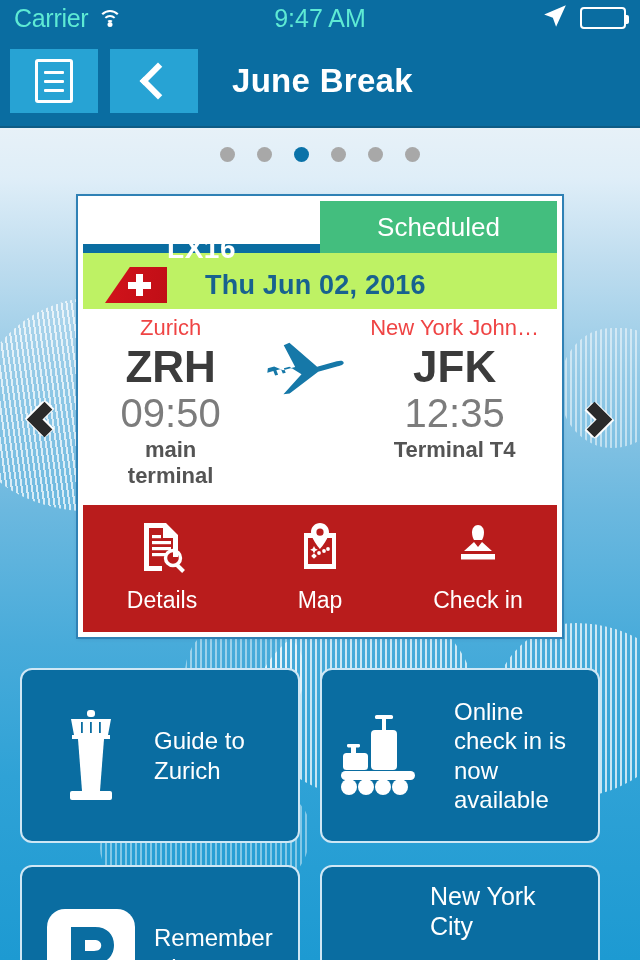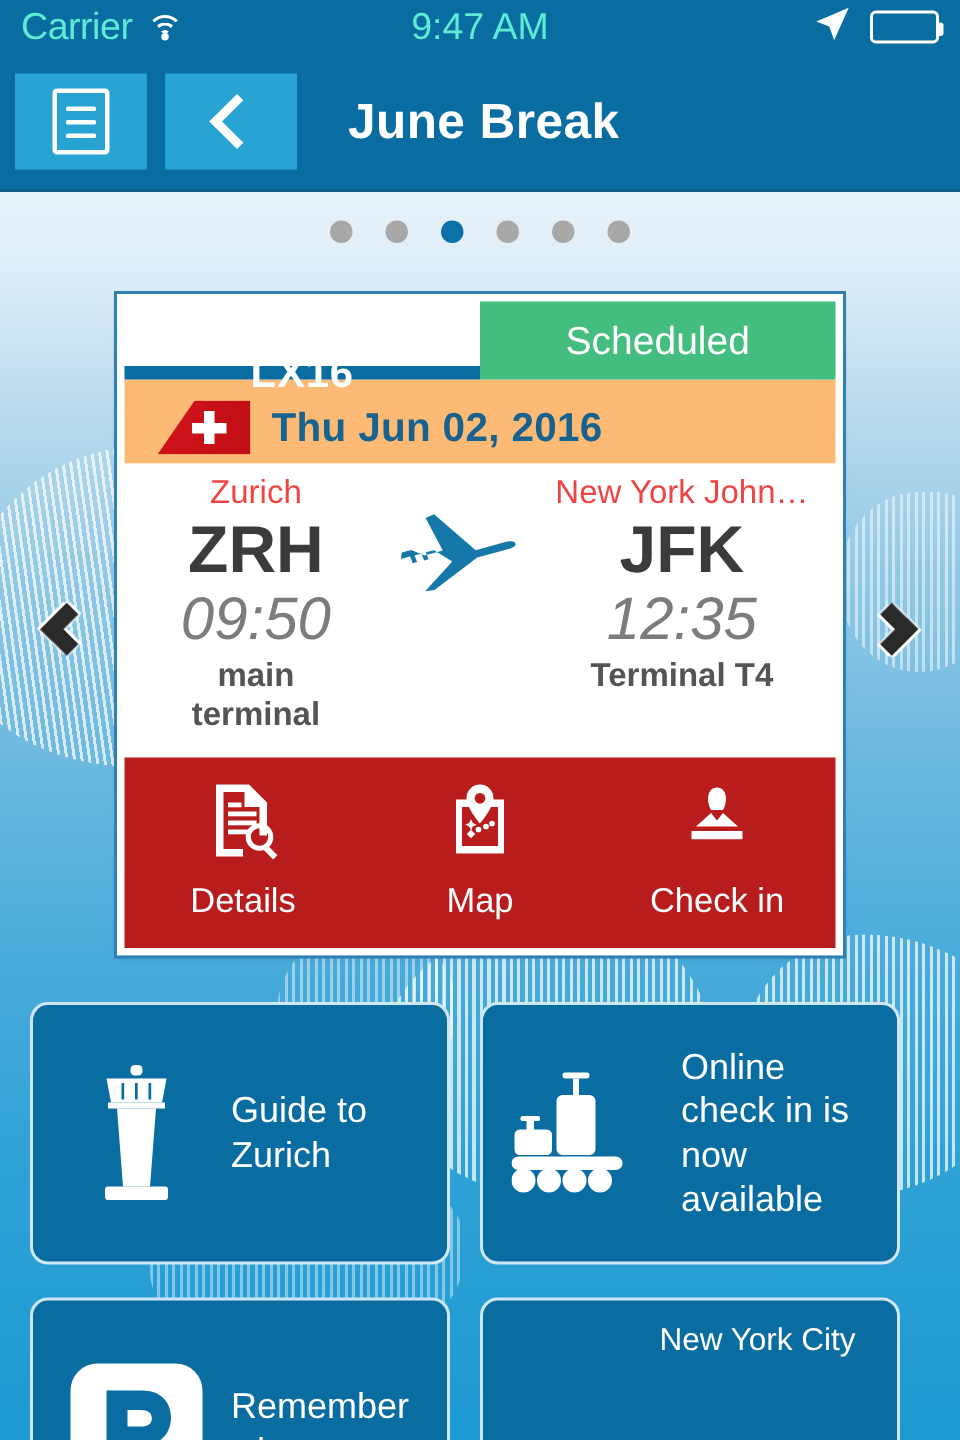--- a/index.html
+++ b/index.html
@@ -91,39 +91,39 @@
     border:5px solid #fff; outline:2px solid #2f81b5; background:#fff;
     box-shadow:0 1px 4px rgba(0,40,70,.25);
   }
   #card-head{ display:flex; height:52px; }
   #flight-no{ flex:1; background:#0a6da1; color:#fff; font-size:28px;
     font-weight:bold; display:flex; align-items:center; justify-content:center;
     letter-spacing:.5px;margin-top:43px; }
   #flight-status{ flex:1; background:#43be7e; color:#fff; font-size:26px;
     display:flex; align-items:center; justify-content:center; }
 
-  #card-date-row{ display:flex; align-items:center; gap:14px; padding:14px 0 6px 22px;
-    background:#fdba74; }
+  #card-date-row{ display:flex; align-items:center; gap:38px; padding:14px 0 6px 22px;
+    background:#bef264; }
   .tail-logo{ width:62px; height:36px; position:relative; flex:none; }
   .tail-logo .fin{
     position:absolute; inset:0;
     background:linear-gradient(100deg,#d2131b 0%, #c00e16 100%);
     clip-path: polygon(40% 0%, 100% 0%, 100% 100%, 0% 100%);
   }
   .tail-logo .cr-v, .tail-logo .cr-h{ position:absolute; background:#fff; }
   .tail-logo .cr-v{ left:31px; top:7px; width:7px; height:22px; }
   .tail-logo .cr-h{ left:23px; top:14.5px; width:23px; height:7px; }
   #flight-date{ color:#18628f; font-size:27px; font-weight:bold; letter-spacing:.2px; }
 
   #route{ display:flex; align-items:flex-start; padding:6px 18px 16px; background:#fff; }
   .endpoint{ flex:1; text-align:center; }
   .city{ color:#ef4444; font-size:22px; white-space:nowrap; overflow:hidden;
     text-overflow:ellipsis; margin-bottom:2px; }
   .iata{ color:#3b3b3b; font-size:44px; font-weight:bold; line-height:1.08; }
-  .time{ color:#7c7c7c; font-size:40px; line-height:1.12;font-style:italic; }
+  .time{ color:#7c7c7c; font-size:40px; line-height:1.12; }
   .terminal{ color:#545454; font-size:22px; font-weight:bold; margin-top:2px; }
   #plane-wrap{ width:130px; flex:none; display:flex; justify-content:center;
     align-items:flex-start; padding-top:22px; }
   #plane-wrap svg{ width:92px; height:70px; fill:#1678a8; }
 
   #card-actions{ display:flex; background:#b91c1c; padding:16px 0 18px; }
   .action{ flex:1; display:flex; flex-direction:column; align-items:center; gap:8px;
     cursor:pointer; }
   .action svg{ width:48px; height:52px; fill:#fff; }
   .action span{ color:#fff; font-size:23px; }
@@ -142,21 +142,21 @@
   #tiles{ position:absolute; left:0; top:540px; width:640px;
     display:flex; flex-wrap:wrap; gap:22px 20px; padding:0 20px; }
   .tile{ width:280px; height:175px; background:#0a6da1; border:2px solid #cfe7f5;
     border-radius:12px; display:flex; align-items:center; padding:0 14px; gap:8px;
     cursor:pointer; overflow:hidden; }
   .tile .ico{ width:110px; flex:none; display:flex; justify-content:center; }
   .tile .ico svg{ fill:#fff; }
   .tile .txt{ color:#fff; font-size:24px; line-height:1.22; }
   #tile-weather{ flex-direction:column; align-items:flex-end; justify-content:flex-start;
     padding:14px 18px 0 0; position:relative; }
-  #weather-city{ color:#fff; font-size:21px; line-height:1.2; text-align:center;
+  #weather-city{ color:#fff; font-size:25px; line-height:1.2; text-align:left;
     width:150px; }
   #weather-cloud{ position:absolute; left:8px; bottom:-8px; width:170px; height:110px; }
   #weather-cloud svg{ width:100%; height:100%; fill:#fff; }
 </style>
 </head>
 <body>
 
 <div id="status-bar">
   <div id="status-left">
     <span id="carrier-label">Carrier</span>

